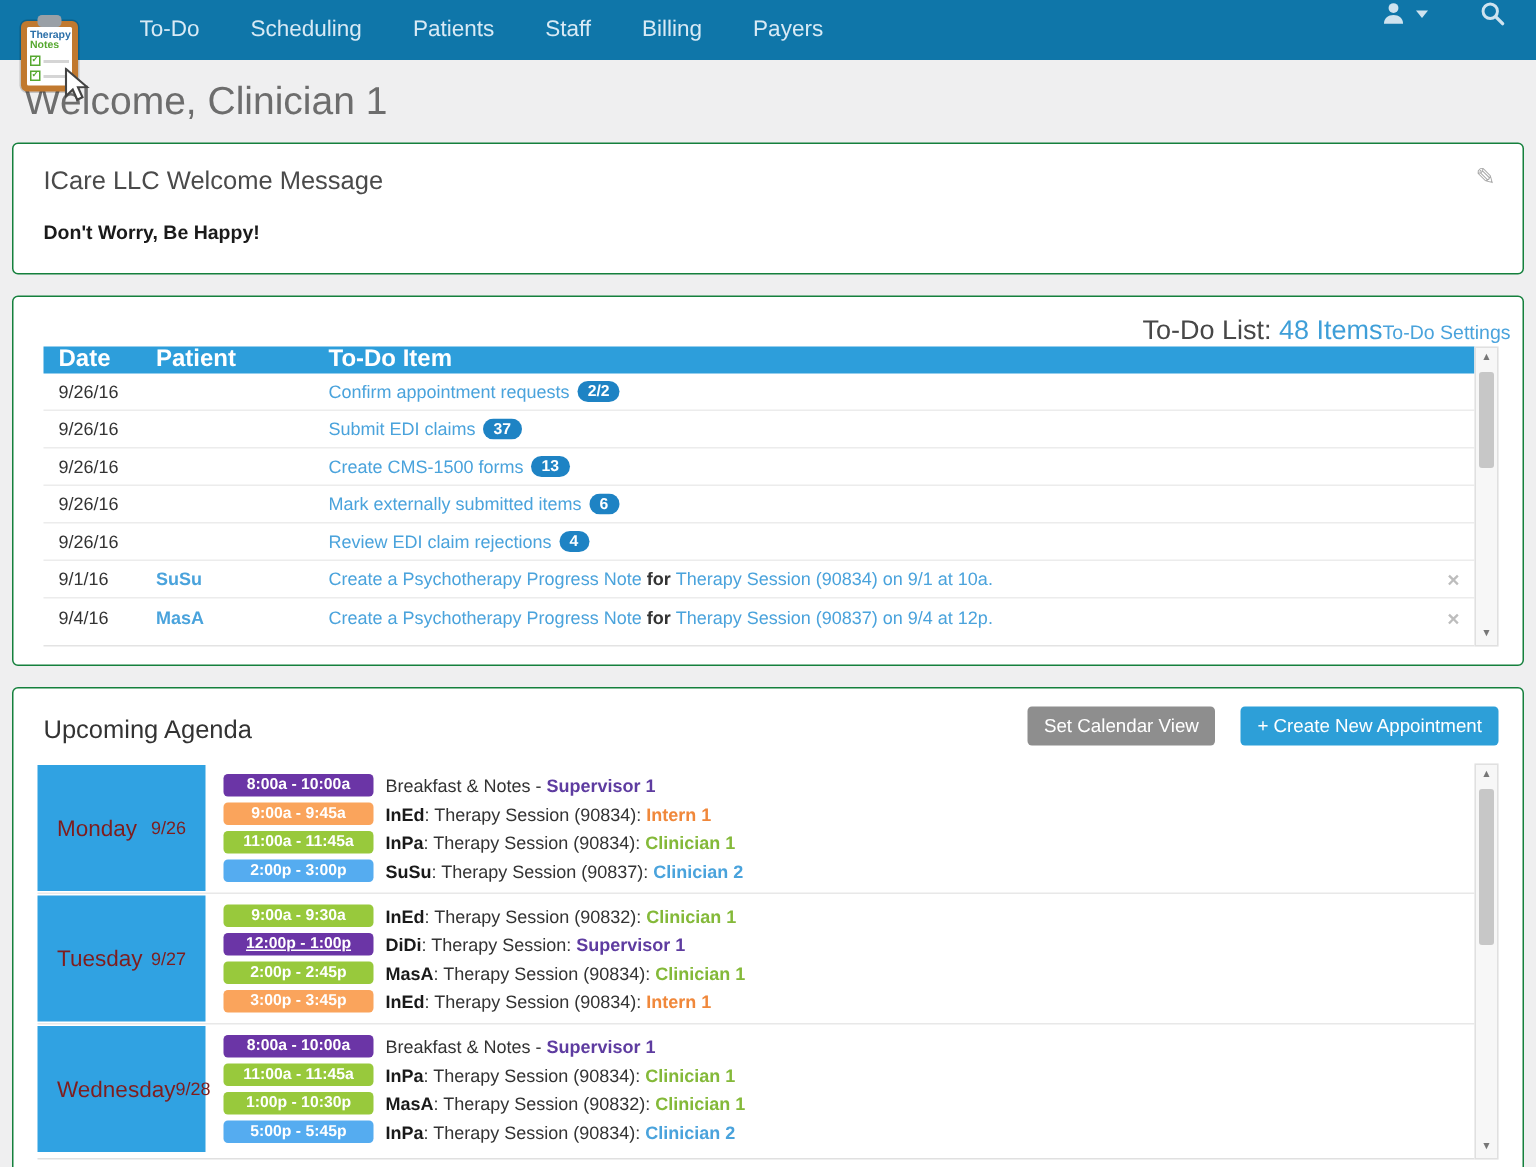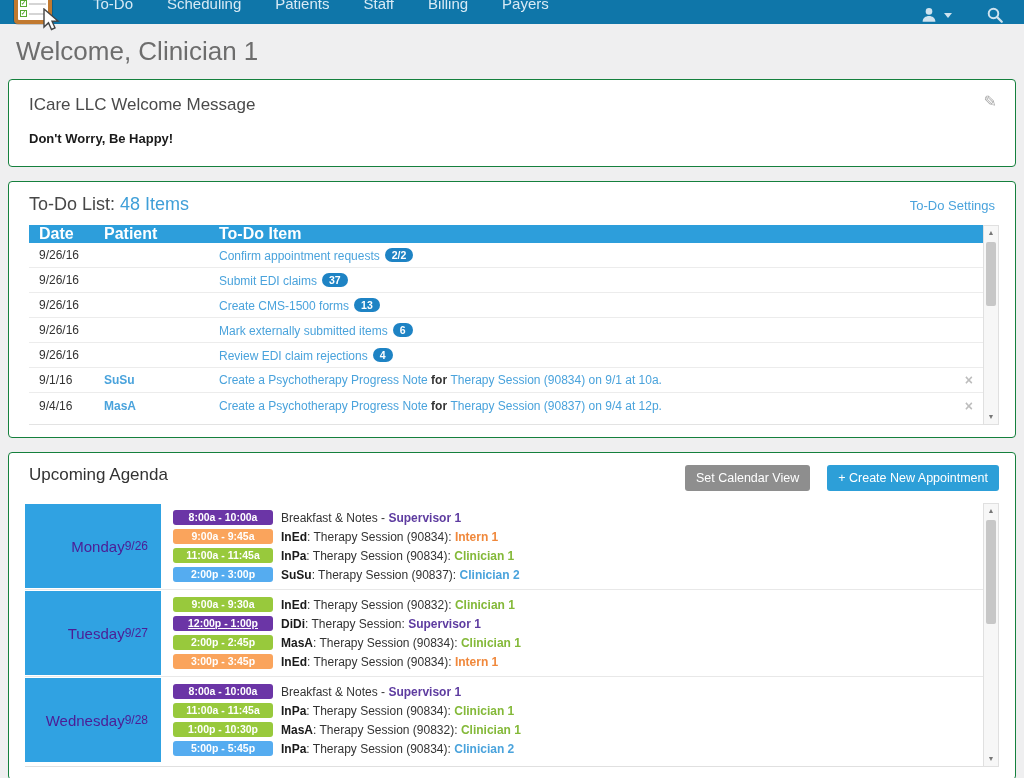--- a/index.html
+++ b/index.html
@@ -1,21 +1,21 @@
 <!DOCTYPE html>
 <html><head>
 <meta charset="utf-8">
 <style>
   *{box-sizing:border-box;margin:0;padding:0}
   html,body{width:1024px;height:778px}
   body{background:#efeff0;font-family:"Liberation Sans",sans-serif;overflow:hidden}
   a{text-decoration:none;cursor:pointer}
 
   
-  .nav{height:24px;background:#0f76a9;display:flex;align-items:flex-end;padding-left:14px;position:relative}
+  .nav{height:40px;background:#0f76a9;display:flex;align-items:flex-start;padding-left:14px;position:relative}
   .logo{width:38px;height:47px;background:#c1792f;border-radius:4px;margin-top:14px;position:relative;z-index:6;flex:0 0 auto;box-shadow:0 0 0 1px rgba(0,0,0,.18)}
   .logo .clip{position:absolute;top:-4px;left:50%;transform:translateX(-50%);width:16px;height:8px;background:#9aa0a6;border-radius:3px}
   .logo .paper{position:absolute;top:4px;left:4px;right:4px;bottom:4px;background:#fff;border-radius:1px;padding:2px 2px;font-weight:bold;overflow:hidden}
   .logo .l1{font-size:7px;line-height:7px;color:#2b6fa8}
   .logo .l2{font-size:7px;line-height:7px;color:#56a830}
   .chk{display:flex;align-items:center;margin-top:3px}
   .chk .box{width:7px;height:7px;border:1px solid #56a830;color:#56a830;font-size:6px;line-height:5px;text-align:center}
   .chk .line{height:2px;background:#d5d5d5;flex:1;margin-left:2px}
   .cursor-svg{position:absolute;right:-10px;bottom:-8px}
   .nav-items{display:flex;margin-left:24px}
@@ -29,21 +29,21 @@
   .panel{background:#fff;border:1px solid #15803d;border-radius:4px;margin:0 8px 14px;position:relative}
 
   
   .msg-panel{padding:15px 20px 20px}
   .msg-title{font-size:17px;color:#4a4a4a;font-weight:400}
   .msg-body{margin-top:16px;font-size:13px;font-weight:bold;color:#1a1a1a}
   .edit-icon{position:absolute;top:12px;right:18px;color:#a9a9a9;font-size:16px;cursor:pointer}
 
   
   .todo-panel{padding:12px 0 12px}
-  .todo-head{display:flex;justify-content:space-between;align-items:baseline;padding:0 20px;margin-bottom:10px}
+  .todo-head{display:flex;justify-content:flex-end;align-items:baseline;padding:0 8px;margin-bottom:0}
   .todo-title{font-size:18px;color:#474747}
   .todo-count{color:#3f9fd8;font-size:18px}
   .todo-settings{font-size:13px;color:#4aa3dc}
   .table-wrap{display:flex;margin:0 16px 0 20px}
   .t-table{flex:1;border-bottom:1px solid #e3e3e3}
   .t-headrow{display:flex;align-items:center;background:#2d9edb;color:#fff;font-size:16px;font-weight:bold;height:18px}
   .c-date{width:75px;padding-left:10px}
   .c-patient{width:115px}
   .c-item{flex:1}
   .t-row{display:flex;align-items:center;height:25px;border-bottom:1px solid #ececec;font-size:12px;position:relative}
@@ -58,31 +58,31 @@
 
   
   .sbar{width:16px;background:#f7f7f7;border:1px solid #e0e0e0;position:relative;flex:0 0 auto}
   .sarrow{position:absolute;left:0;right:0;text-align:center;font-size:7px;color:#777;height:14px;line-height:14px;cursor:pointer}
   .sarrow.up{top:0}
   .sarrow.down{bottom:0}
   .sthumb{position:absolute;left:2px;right:2px;background:#c7c7c7;border-radius:2px;cursor:pointer}
 
   
   .agenda-panel{padding:12px 0 10px}
-  .agenda-head{display:flex;justify-content:space-between;align-items:flex-start;padding:0 16px 0 20px}
+  .agenda-head{display:flex;justify-content:space-between;align-items:flex-end;padding:0 16px 0 20px}
   .agenda-title{font-size:17px;color:#333;font-weight:400}
   .btns{display:flex;gap:17px}
   .btn{font-size:12.5px;color:#fff;border:none;border-radius:3px;padding:6px 11px;cursor:pointer;font-family:"Liberation Sans",sans-serif}
   .btn-gray{background:#8e8e8e}
   .btn-blue{background:#2d9fd8}
   .agenda-wrap{display:flex;margin:12px 16px 2px 16px}
   .agenda-table{flex:1;border-bottom:1px solid #e0e0e0}
   .day-row{display:flex;border-top:1px solid #e8e8e8}
   .day-row:first-child{border-top:none}
-  .day-cell{width:136px;background:#30a2e2;color:#4c1d95;display:flex;align-items:center;justify-content:flex-end;padding:0 13px;margin:1px 0;font-size:15px;flex:0 0 auto}
+  .day-cell{width:112px;background:#30a2e2;color:#7f1d1d;display:flex;align-items:center;justify-content:space-between;padding:0 13px;margin:1px 0;font-size:15px;flex:0 0 auto}
   .day-date{font-size:12px}
   .appts{flex:1;padding:5px 0 5px 12px}
   .appt{display:flex;align-items:center;height:19px;cursor:pointer}
   .pill{width:100px;flex:0 0 auto;text-align:center;color:#fff;font-size:10.5px;font-weight:bold;border-radius:3px;padding:2px 0;line-height:11px}
   .appt-text{margin-left:8px;font-size:12px;color:#333;white-space:nowrap}
   .appt-patient{color:#1a1a1a}
   .appt-staff{font-weight:bold}
 </style>
 </head>
 <body>

